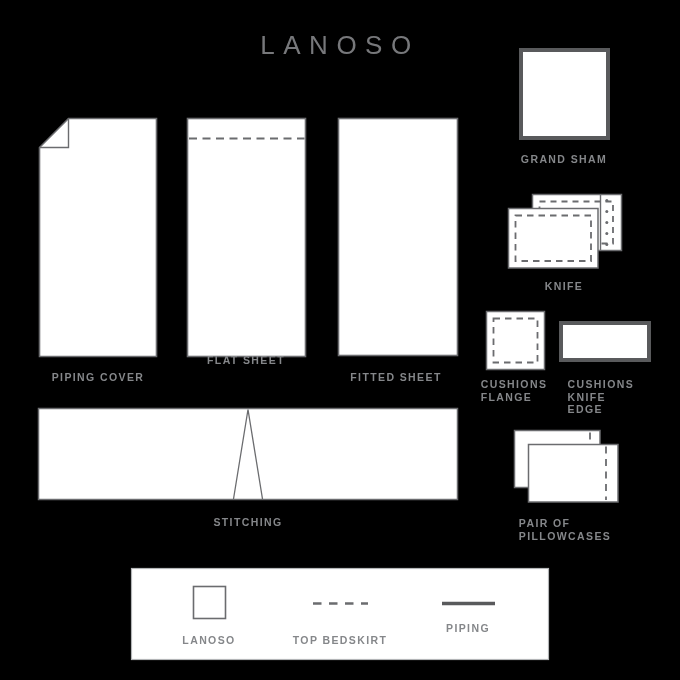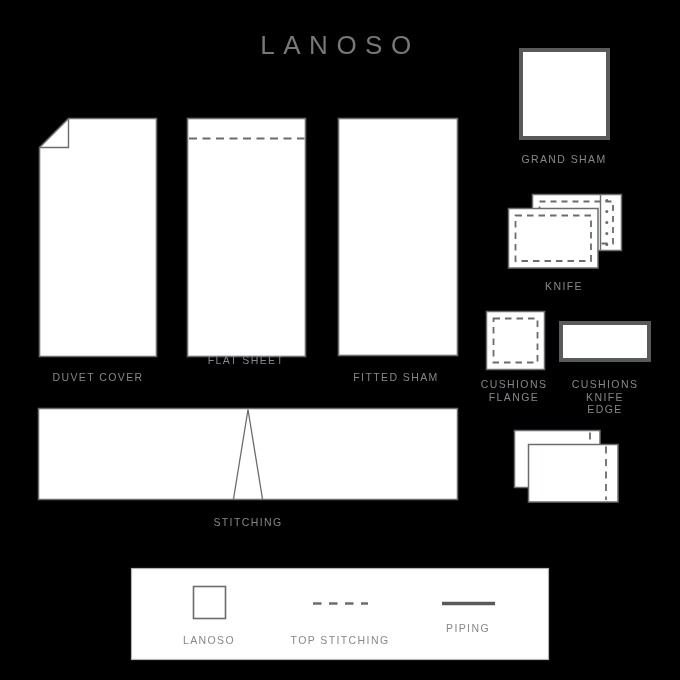--- a/index.html
+++ b/index.html
@@ -31,23 +31,23 @@
     color: #77787b;
     font-weight: 400;
   }
   .lbl {
     position: absolute;
     transform: translateX(-50%);
     font-size: 10.5px;
     letter-spacing: 1.4px;
     line-height: 12.5px;
     color: #85878a;
-    text-align: center;
+    text-align: left;
     white-space: pre-line;
-    font-weight: 400;
+    font-weight: 700;
   }
 </style>
 </head>
 <body>
 
 <div id="canvas">
 
   <div class="title">LANOSO</div>
 
   <svg id="shapes" width="680" height="680" viewBox="0 0 680 680" shape-rendering="geometricPrecision">
@@ -101,27 +101,29 @@
     </g>
 
     <g>
       <rect x="131.5" y="568.5" width="417" height="91" fill="#ffffff" stroke="#b3b5b7" stroke-width="1.2"></rect>
       <rect x="193.5" y="586.5" width="32" height="32" fill="#ffffff" stroke="#6b6c6f" stroke-width="1.6"></rect>
       <line x1="313" y1="603.5" x2="368" y2="603.5" stroke="#6b6c6f" stroke-width="2.5" stroke-dasharray="8.5 7.5"></line>
       <line x1="442" y1="603.5" x2="495" y2="603.5" stroke="#595a5c" stroke-width="3.5"></line>
     </g>
   </svg>
 
-  <div class="lbl" style="left:98px;  top:371px;">DUVET COVER</div>
+  <div class="lbl" style="left:98px;  top:371px;">PIPING COVER</div>
   <div class="lbl" style="left:246px; top:354px;">FLAT SHEET</div>
-  <div class="lbl" style="left:396px; top:371px;">FITTED SHAM</div>
+  <div class="lbl" style="left:396px; top:371px;">FITTED SHEET</div>
   <div class="lbl" style="left:248px; top:516px;">STITCHING</div>
   <div class="lbl" style="left:564px; top:153px;">GRAND SHAM</div>
   <div class="lbl" style="left:564px; top:280px;">KNIFE</div>
   <div class="lbl" style="left:514px; top:378px;">CUSHIONS
 FLANGE</div>
   <div class="lbl" style="left:605px; top:378px;">CUSHIONS
 KNIFE EDGE</div>
+  <div class="lbl" style="left:565px; top:517px;">PAIR OF
+PILLOWCASES</div>
   <div class="lbl" style="left:209px; top:634px;">LANOSO</div>
-  <div class="lbl" style="left:340px; top:634px;">TOP STITCHING</div>
+  <div class="lbl" style="left:340px; top:634px;">TOP BEDSKIRT</div>
   <div class="lbl" style="left:468px; top:622px;">PIPING</div>
 
 </div>
 
 </body></html>

